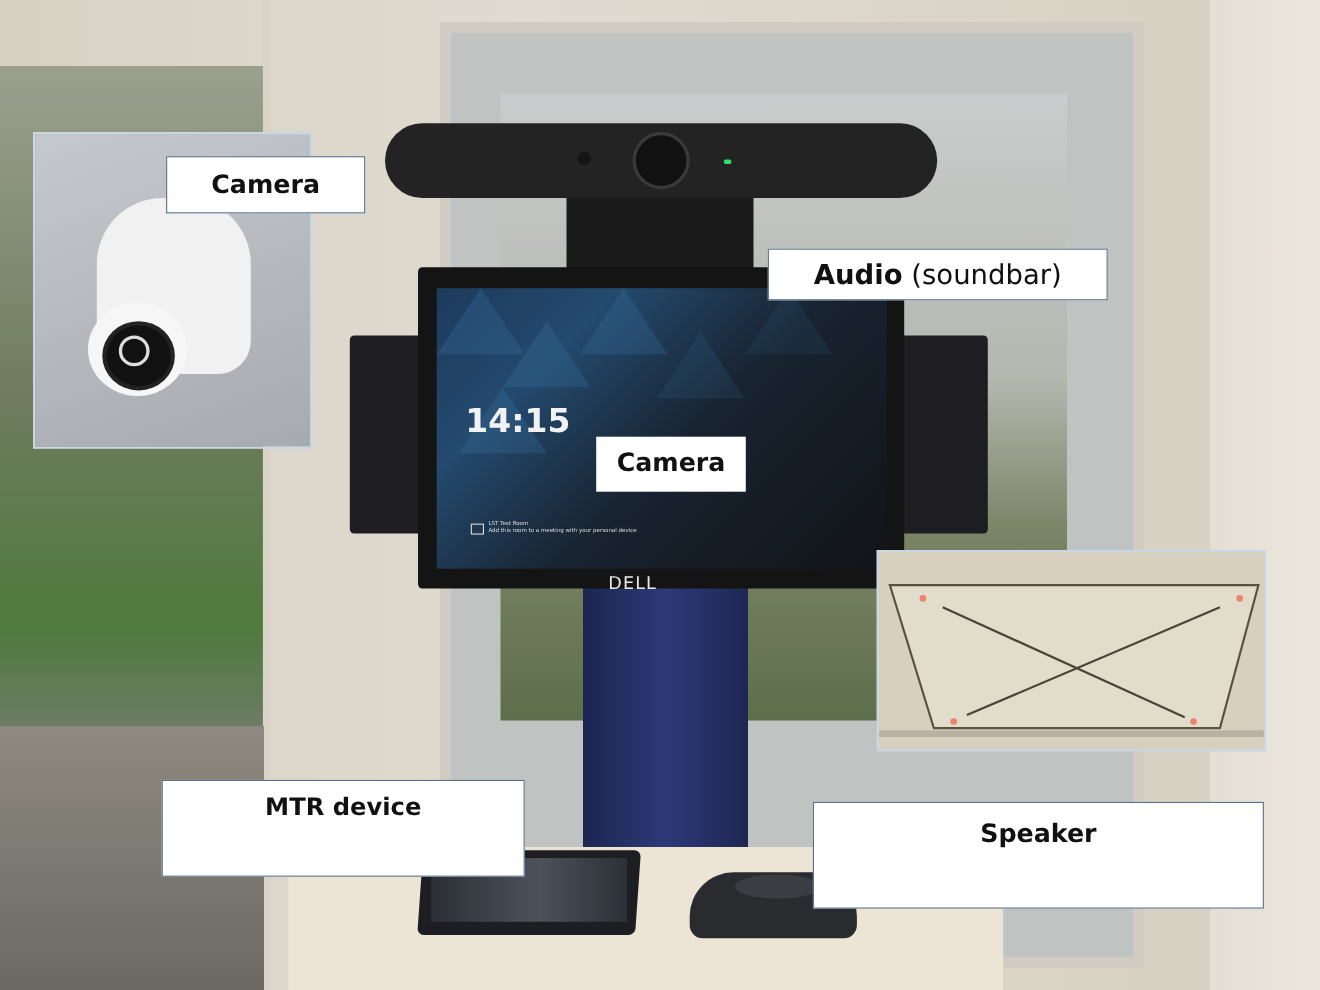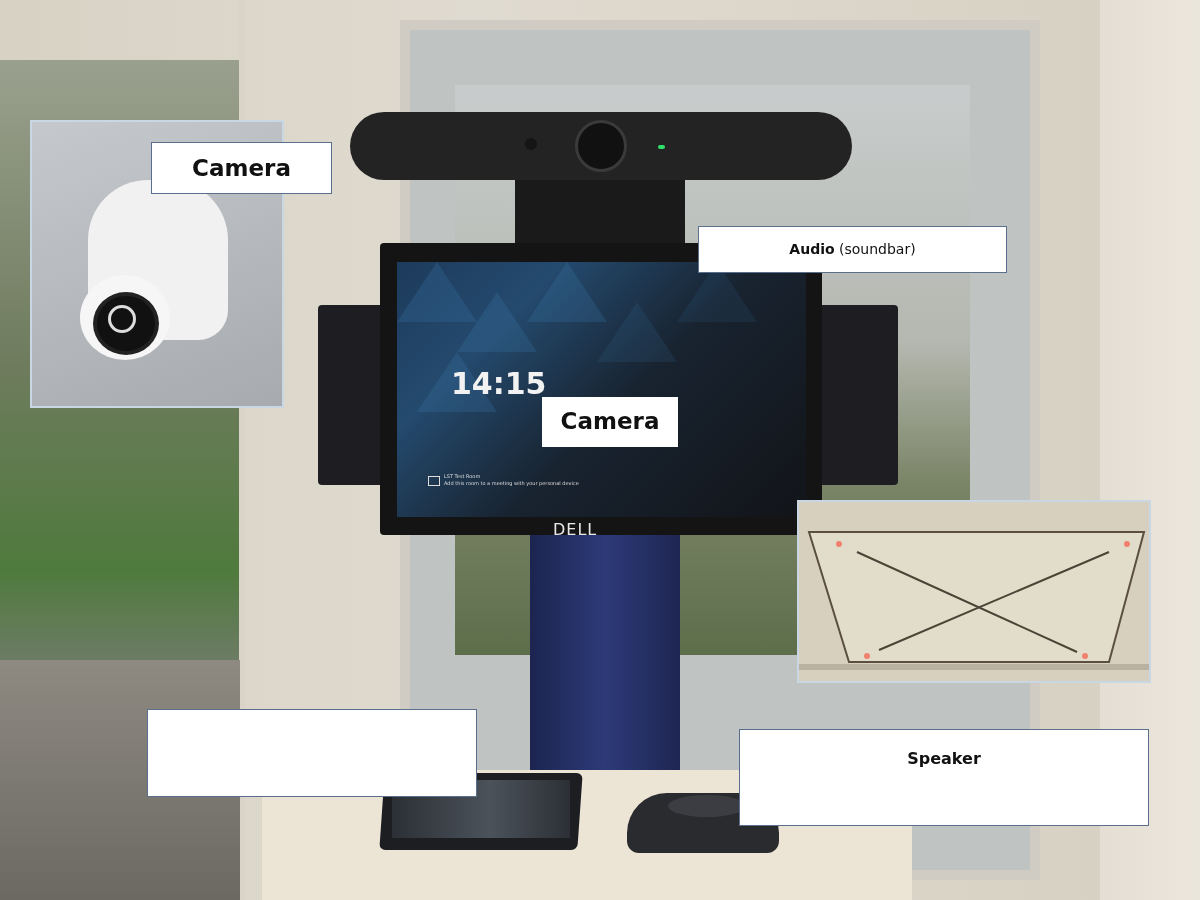--- a/index.html
+++ b/index.html
@@ -24,33 +24,33 @@
   .soundbar { left:350px; top:112px; width:502px; height:68px; background:#232323; border-radius:34px; }
   .sb-lens { left:575px; top:120px; width:46px; height:46px; border-radius:50%; background:#111; border:3px solid #3a3a3a; }
   .sb-led { left:658px; top:145px; width:7px; height:4px; background:#2fe06a; border-radius:2px; }
   .sb-mic { left:525px; top:138px; width:12px; height:12px; border-radius:50%; background:#151515; }
   .mount { left:515px; top:180px; width:170px; height:65px; background:#1a1a1a; }
   
   .monitor { left:380px; top:243px; width:442px; height:292px; background:#141414; border-radius:4px; }
   .screen { left:397px; top:262px; width:409px; height:255px;
             background:linear-gradient(135deg,#1d3b5c 0%,#244a6e 25%,#182330 55%,#121418 100%); overflow:hidden; }
   .tri { position:absolute; width:0; height:0; border-left:40px solid transparent; border-right:40px solid transparent; border-bottom:60px solid rgba(60,120,170,0.25); }
-  .clock { left:423px; top:366px; color:#f2f2f2; font-weight:bold; font-size:30px; font-family:"DejaVu Sans", sans-serif;margin-left:28px; }
+  .clock { left:423px; top:366px; color:#f2f2f2; font-weight:bold; font-size:30px; font-family:"DejaVu Sans", sans-serif; }
   .room-icon { left:428px; top:476px; width:10px; height:8px; border:1px solid #ddd; }
   .room-name { left:444px; top:473px; color:#ddd; font-size:5px; }
   .room-hint { left:444px; top:480px; color:#ddd; font-size:5px; }
   .dell { left:553px; top:520px; color:#e8e8e8; font-weight:normal; font-size:16px; letter-spacing:1px; }
   
   .label { background:#fff; border:1px solid #5a6f8c; box-sizing:border-box; color:#111;
            font-family:"DejaVu Sans", sans-serif; text-align:center;margin-top:36px; }
   .lbl-camera { left:151px; top:106px; width:181px; height:52px; font-size:23px; font-weight:bold; line-height:50px; }
-  .lbl-audio { left:698px; top:190px; width:309px; height:47px; font-size:14px; line-height:45px; }
+  .lbl-audio { left:698px; top:190px; width:309px; height:47px; font-size:25px; line-height:45px; }
   .lbl-screen { left:542px; top:361px; width:136px; height:50px; font-size:23px; font-weight:bold; line-height:48px; border:none; }
   .lbl-mtr { left:147px; top:673px; width:330px; height:88px; font-size:22px; line-height:33px; padding-top:8px; }
-  .lbl-speaker { left:739px; top:693px; width:410px; height:97px; font-size:16px; line-height:35px; padding-top:11px; }
+  .lbl-speaker { left:739px; top:693px; width:410px; height:97px; font-size:23px; line-height:35px; padding-top:11px; }
   .b { font-weight:bold; }
   
   .inset-camera { left:30px; top:120px; width:254px; height:288px; background:linear-gradient(160deg,#c5c8cc,#a7abb0); border:2px solid #c9d6e4; box-sizing:border-box; overflow:hidden; }
   .cam-body { left:88px; top:180px; width:140px; height:160px; background:#f1f1f1; border-radius:60px 60px 30px 30px; }
   .cam-head { left:80px; top:275px; width:90px; height:85px; background:#f6f6f6; border-radius:50%; }
   .cam-lens { left:93px; top:292px; width:58px; height:55px; background:#111; border-radius:50%; border:4px solid #222; }
   .cam-lens-inner { left:108px; top:305px; width:28px; height:28px; border-radius:50%; border:3px solid #ddd; box-sizing:border-box; }
   .inset-speaker { left:797px; top:500px; width:354px; height:183px; background:#d8d0bf; border:2px solid #c9d6e4; box-sizing:border-box; overflow:hidden; }
   
   .panel { left:382px; top:773px; width:198px; height:77px; background:#1c1e22; border-radius:6px; transform:skewX(-4deg); }
@@ -122,16 +122,17 @@
   <span>Camera</span>
 </div>
 <div class="abs label lbl-audio">
   <span class="b">Audio</span>
   <span>(soundbar)</span>
 </div>
 <div class="abs label lbl-screen">
   <span>Camera</span>
 </div>
 <div class="abs label lbl-mtr">
+  <div class="b">MTR device</div>
 </div>
 <div class="abs label lbl-speaker">
   <div class="b">Speaker</div>
 </div>
 
 </body></html>

